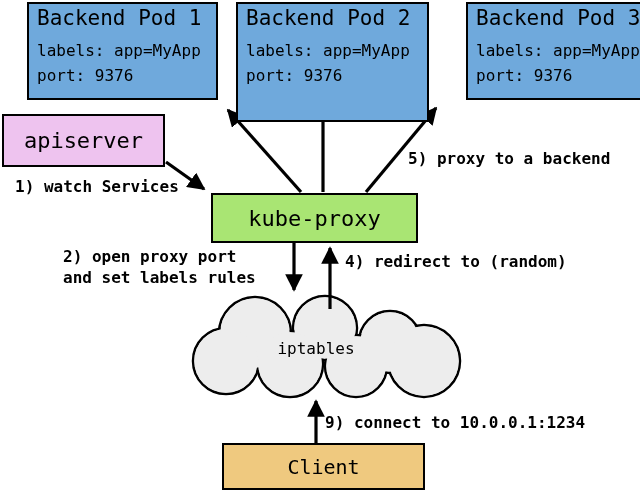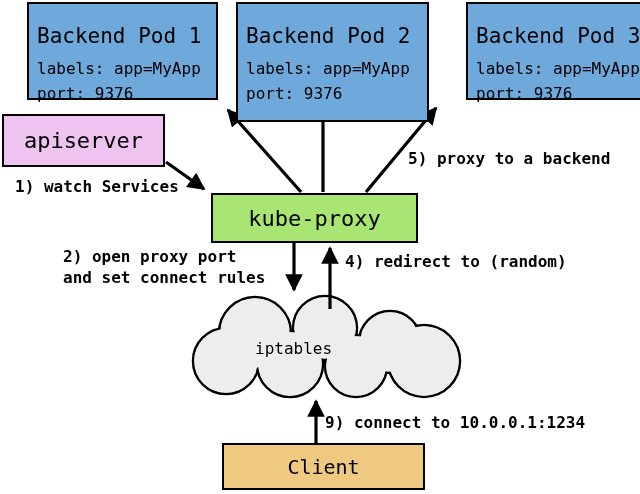--- a/index.html
+++ b/index.html
@@ -19,34 +19,35 @@
     background: var(--bg);
     font-family: "DejaVu Sans Mono", monospace;
     color: #000;
     overflow: hidden;
   }
   .node {
     position: absolute;
     border: 2.5px solid var(--stroke);
     box-sizing: border-box;
   }
-  .pod { background: var(--pod-fill); padding: 18px 8px 0 8px; }
+  .pod { background: var(--pod-fill); padding: 0 8px 0 8px; }
   .pod-title { font-size: 21px; line-height: 28px; white-space: nowrap; }
   .pod-line  { font-size: 16px; line-height: 25px; white-space: nowrap; }
   .pod-line.first { margin-top: 6px; }
   .centered {
     display: flex; align-items: center; justify-content: center;
     white-space: nowrap;
   }
   .apiserver { background: var(--apiserver-fill); font-size: 22px; }
   .kubeproxy { background: var(--kube-proxy-fill); font-size: 22px; }
   .client    { background: var(--client-fill);    font-size: 20px; }
   .cloud-label {
     position: absolute;
     font-size: 16px;
+    text-align: center;
     white-space: nowrap;
   }
   .step {
     position: absolute;
     font-size: 16px;
     font-weight: bold;
     white-space: nowrap;
   }
   .step div { line-height: 21px; }
   #step1 div { line-height: 22px; }
@@ -134,21 +135,21 @@
   <div class="node client centered" style="left:222px; top:443px; width:203px; height:47px;">
     <span>Client</span>
   </div>
 
   <div class="step" id="step1" style="left:15px; top:176px;">
     <div>1) watch Services</div>
   </div>
 
   <div class="step" id="step2" style="left:63px; top:246px;">
     <div>2) open proxy port</div>
-    <div>and set connect rules</div>
+    <div>and set labels rules</div>
   </div>
 
   <div class="step" id="step3" style="left:325px; top:412px;">
     <div>9) connect to 10.0.0.1:1234</div>
   </div>
 
   <div class="step" id="step4" style="left:345px; top:250px;">
     <div>4) redirect to (random)</div>
   </div>
 

